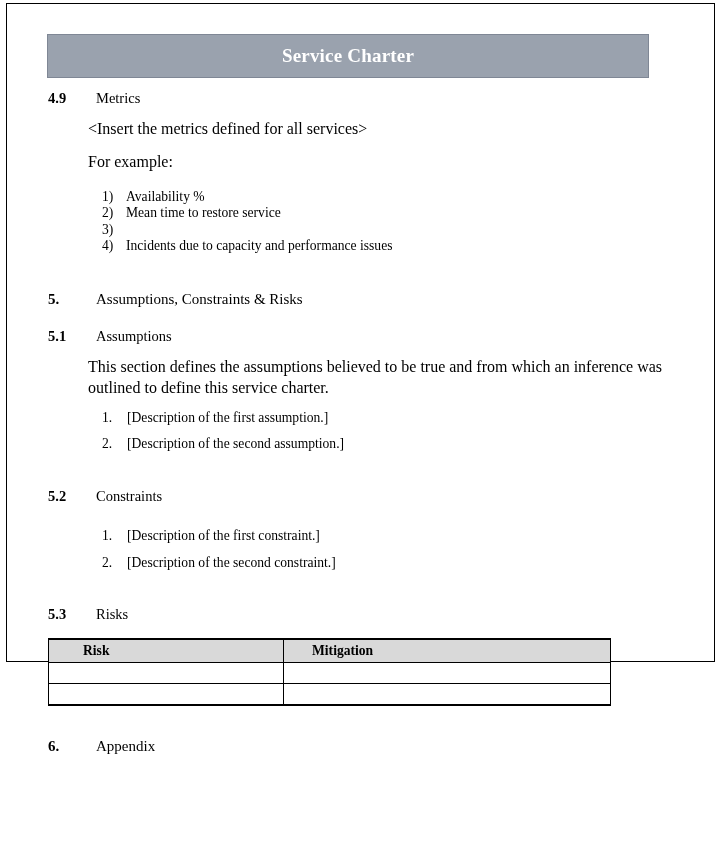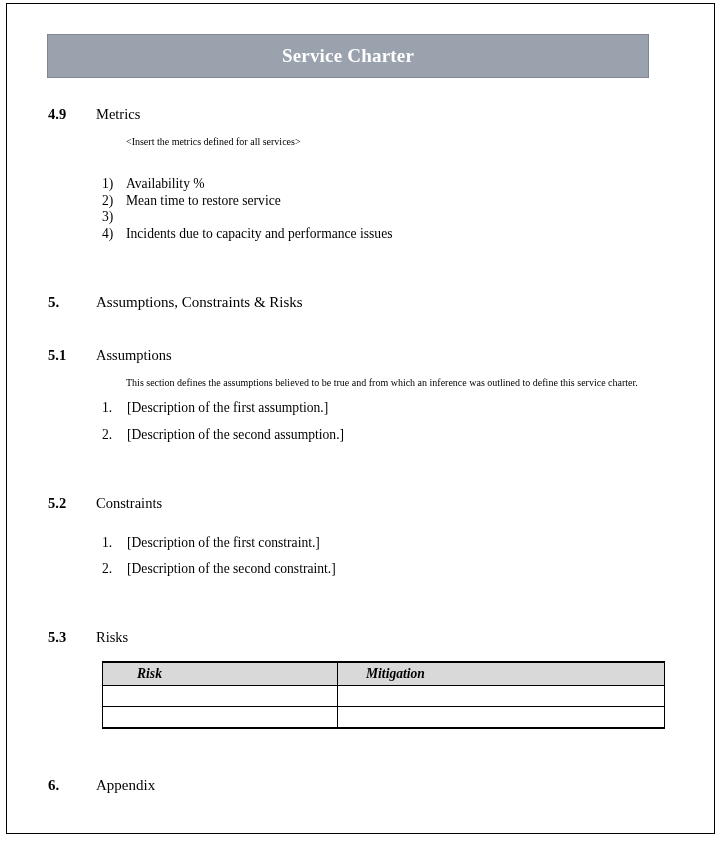--- a/index.html
+++ b/index.html
@@ -14,21 +14,21 @@
     color: #000000;
     position: relative;
     overflow: hidden;
   }
 
   .page {
     position: absolute;
     left: 6px;
     top: 3px;
     width: 709px;
-    height: 831px;
+    height: 659px;
     border: 1px solid #000000;
     box-sizing: border-box;
     background: #ffffff;
   }
 
   .page-inner {
     position: absolute;
     left: 0;
     top: 0;
     right: 0;
@@ -64,35 +64,34 @@
     top: 86px;
     right: 22px;
   }
 
   
   .heading {
     display: flex;
     align-items: baseline;
     font-weight: bold;
     font-size: 14.5px;
-    margin-top: 16px;
   }
   .heading .num {
     width: 48px;
     flex: 0 0 48px;
     font-weight: bold;
   }
   .heading .htext {
     font-weight: normal;
   }
   .h-major { font-size: 15px; }
 
   .para {
-    margin-left: 78px;
-    font-size: 10px;
+    margin-left: 40px;
+    font-size: 16px;
     line-height: 1.30;
     text-align: left;
   }
 
   
   .plist {
     margin-left: 54px;
     font-size: 13.6px;
     line-height: 1.22;
   }
@@ -114,23 +113,21 @@
     display: flex;
     margin-bottom: 9px;
   }
   .nlist .marker {
     width: 25px;
     flex: 0 0 25px;
   }
 
   
   .risk-table-wrap {
-    margin-left: 54px;
     margin-top: 15px;
-    font-style: italic;
   }
   table.risk-table {
     border-collapse: collapse;
     width: 563px;
     table-layout: fixed;
   }
   table.risk-table th,
   table.risk-table td {
     border: 1px solid #000000;
     font-size: 13.6px;
@@ -174,20 +171,21 @@
         <span class="num">4.9</span>
         <span class="htext">Metrics</span>
       </div>
 
       <div class="sp-12"></div>
 
       <div class="para">&lt;Insert the metrics defined for all services&gt;</div>
 
       <div class="sp-12"></div>
 
+      <div class="para">For example:</div>
 
       <div class="sp-16"></div>
 
       <div class="plist">
         <div class="row">
           <span class="marker">1)</span>
           <span>Availability %</span>
         </div>
         <div class="row">
           <span class="marker">2)</span>

